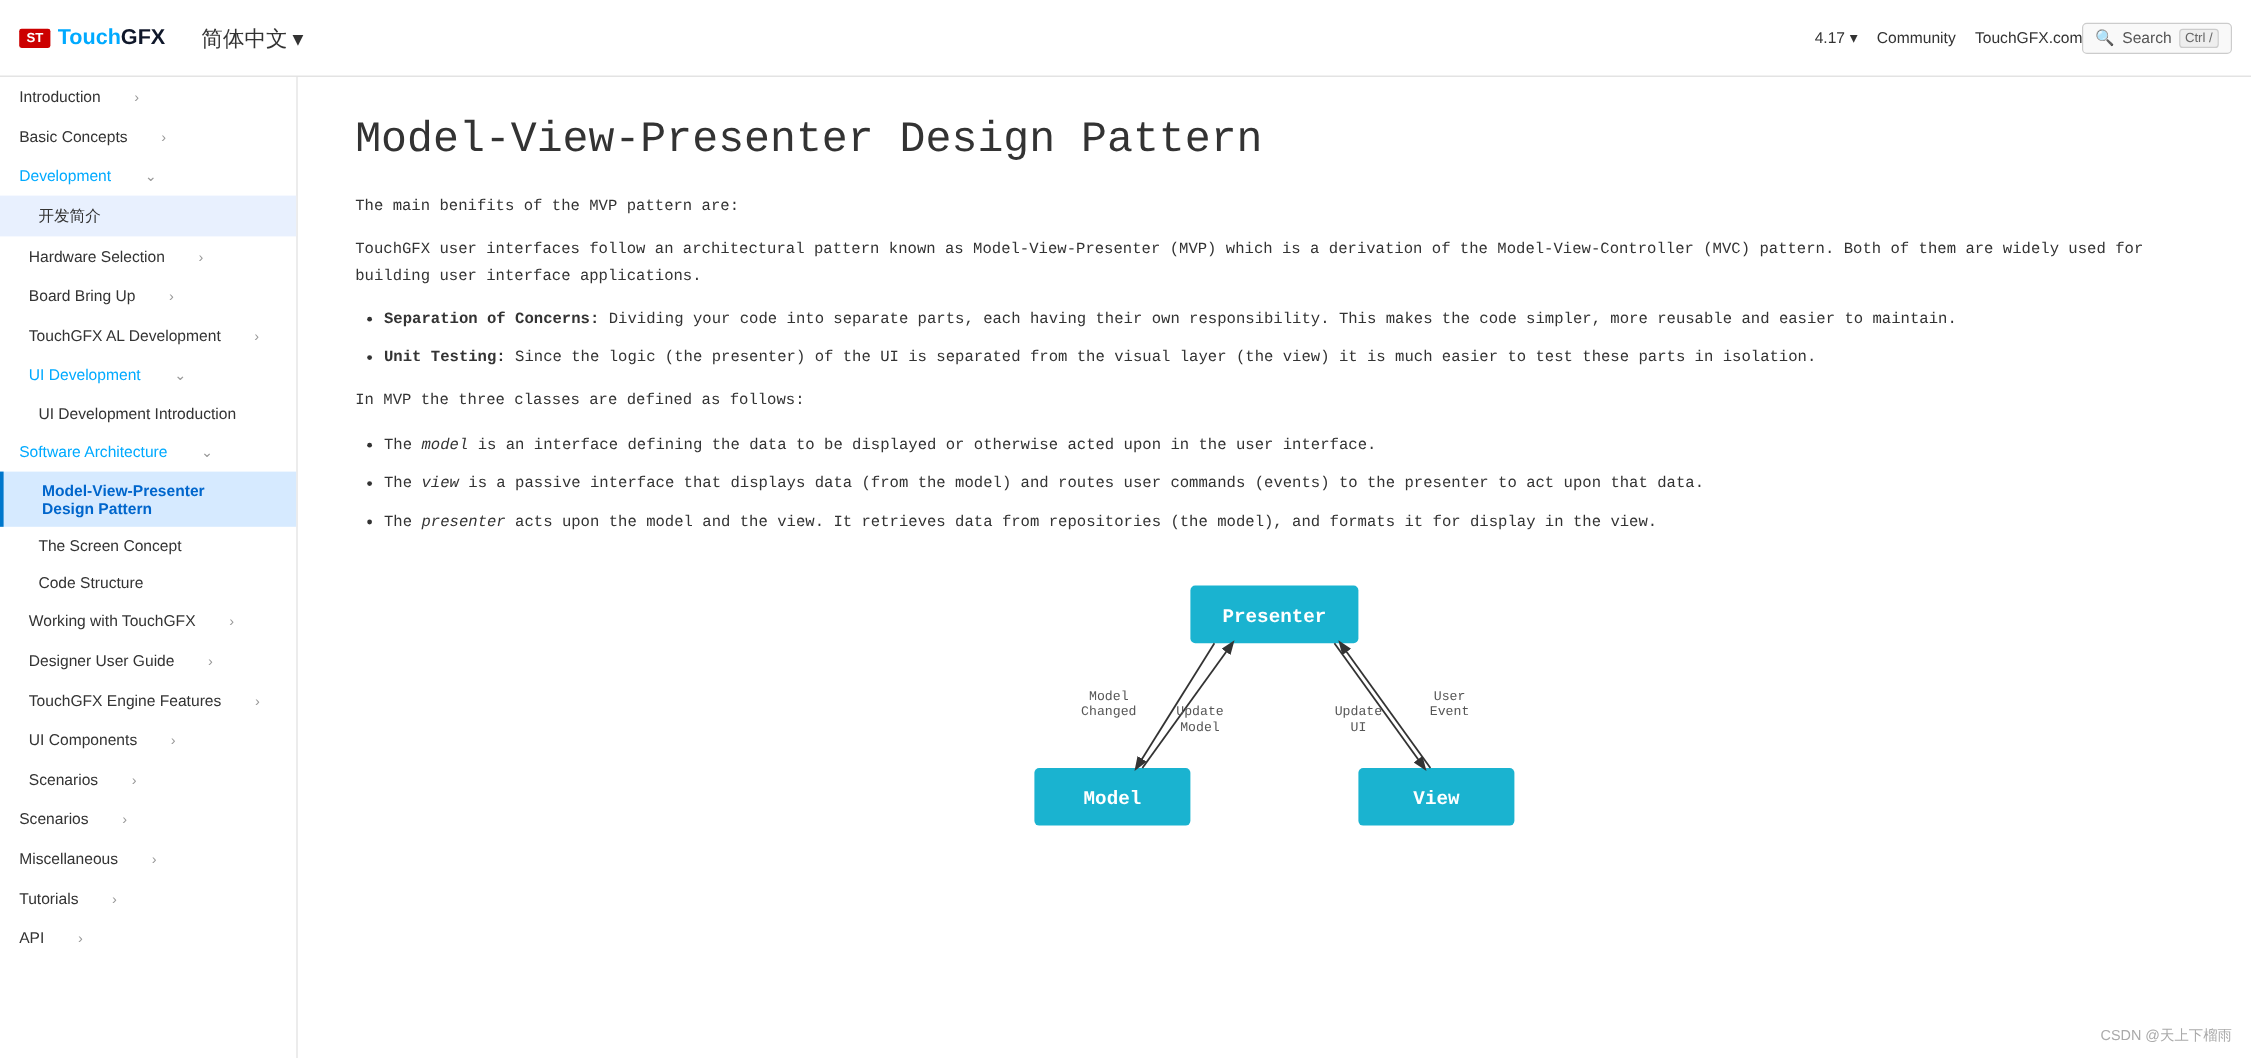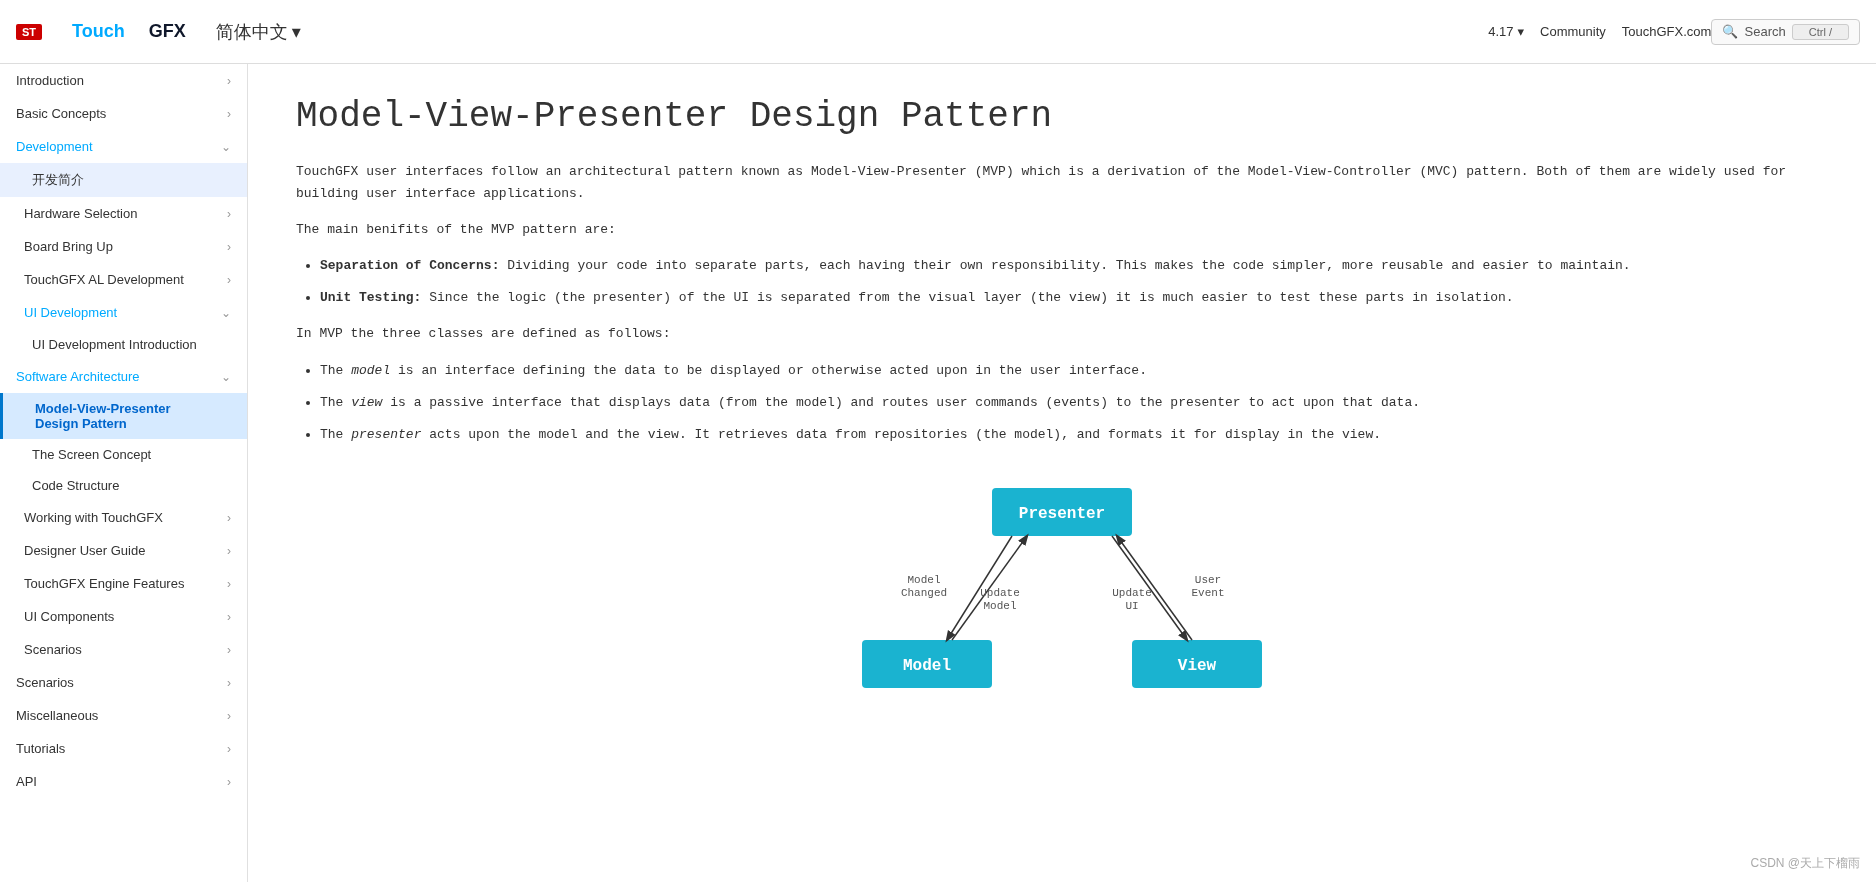--- a/index.html
+++ b/index.html
@@ -10,49 +10,49 @@
       display: flex; align-items: center; height: 64px;
       background: #fff; border-bottom: 1px solid #ddd;
       padding: 0 16px; flex-shrink: 0;
     }
     .top-nav-logo { display: flex; align-items: center; gap: 6px; margin-right: 20px; }
     .logo-badge {
       background: #cc0000; color: #fff; font-size: 11px; font-weight: bold;
       padding: 2px 6px; border-radius: 2px;
     }
     .logo-text { font-size: 18px; font-weight: bold; color: #000; }
-    .logo-text span { color: #00aaff; margin-left: 24px; }
+    .logo-text span { color: #00aaff; }
     .top-nav-lang { font-size: 18px; color: #333; cursor: pointer; margin-left: 10px; display: flex; align-items: center; gap: 4px; }
     .top-nav-spacer { flex: 1; }
     .top-nav-version { font-size: 13px; color: #333; display: flex; align-items: center; gap: 4px; cursor: pointer; margin-right: 16px; }
     .top-nav-community { font-size: 13px; color: #333; margin-right: 16px; cursor: pointer; }
     .top-nav-site { font-size: 13px; color: #333; margin-right: 0; cursor: pointer; }
     .top-nav-search {
       display: flex; align-items: center; gap: 6px;
       border: 1px solid #ccc; border-radius: 4px; padding: 4px 10px;
       font-size: 13px; color: #555; cursor: pointer; background: #f9f9f9;
       min-width: 120px;
     }
     .search-shortcut {
       margin-left: auto; font-size: 11px; background: #eee; border: 1px solid #ccc;
-      border-radius: 3px; padding: 1px 16px; color: #666;
+      border-radius: 3px; padding: 1px 4px; color: #666;
     }
 
     
     .main-layout { display: flex; flex: 1; overflow: hidden; }
 
     
     .sidebar {
       width: 248px; flex-shrink: 0; background: #fff;
       border-right: 1px solid #e0e0e0; overflow-y: auto;
       font-size: 13px;
     }
     .sidebar-item {
-      display: flex; align-items: center; justify-content: space-between;
-      padding: 9px 16px; cursor: pointer; color: #333;
+      display: flex; align-items: center; 
+      padding: 9px 16px; cursor: pointer; color: #333; gap: 28px;
     }
     .sidebar-item.active-section { color: #00aaff; }
     .sidebar-item-indent1 { padding-left: 24px; }
     .sidebar-item-indent2 { }
     .sidebar-item-indent3 { padding-left: 48px; }
     .chevron { font-size: 12px; color: #999; }
     .sidebar-subitem {
       display: flex; align-items: center;
       padding: 8px 32px; cursor: pointer; color: #333; font-size: 13px;
     }
@@ -213,24 +213,24 @@
     <div class="sidebar-item">
       <span>API</span>
       <span class="chevron">›</span>
     </div>
   </aside>
 
   <main class="content">
     <h1 class="page-title">Model-View-Presenter Design Pattern</h1>
 
     <p class="content-text">
-      TouchGFX user interfaces follow an architectural pattern known as Model-View-Presenter (MVP) which is a derivation of the Model-View-Controller (MVC) pattern. Both of them are widely used for building user interface applications.
+      The main benifits of the MVP pattern are:
     </p>
     <p class="content-text">
-      The main benifits of the MVP pattern are:
+      TouchGFX user interfaces follow an architectural pattern known as Model-View-Presenter (MVP) which is a derivation of the Model-View-Controller (MVC) pattern. Both of them are widely used for building user interface applications.
     </p>
 
     <ul class="bullet-list">
       <li class="bullet-item">
         <strong>Separation of Concerns:</strong> Dividing your code into separate parts, each having their own responsibility. This makes the code simpler, more reusable and easier to maintain.
       </li>
       <li class="bullet-item">
         <strong>Unit Testing:</strong> Since the logic (the presenter) of the UI is separated from the visual layer (the view) it is much easier to test these parts in isolation.
       </li>
     </ul>

